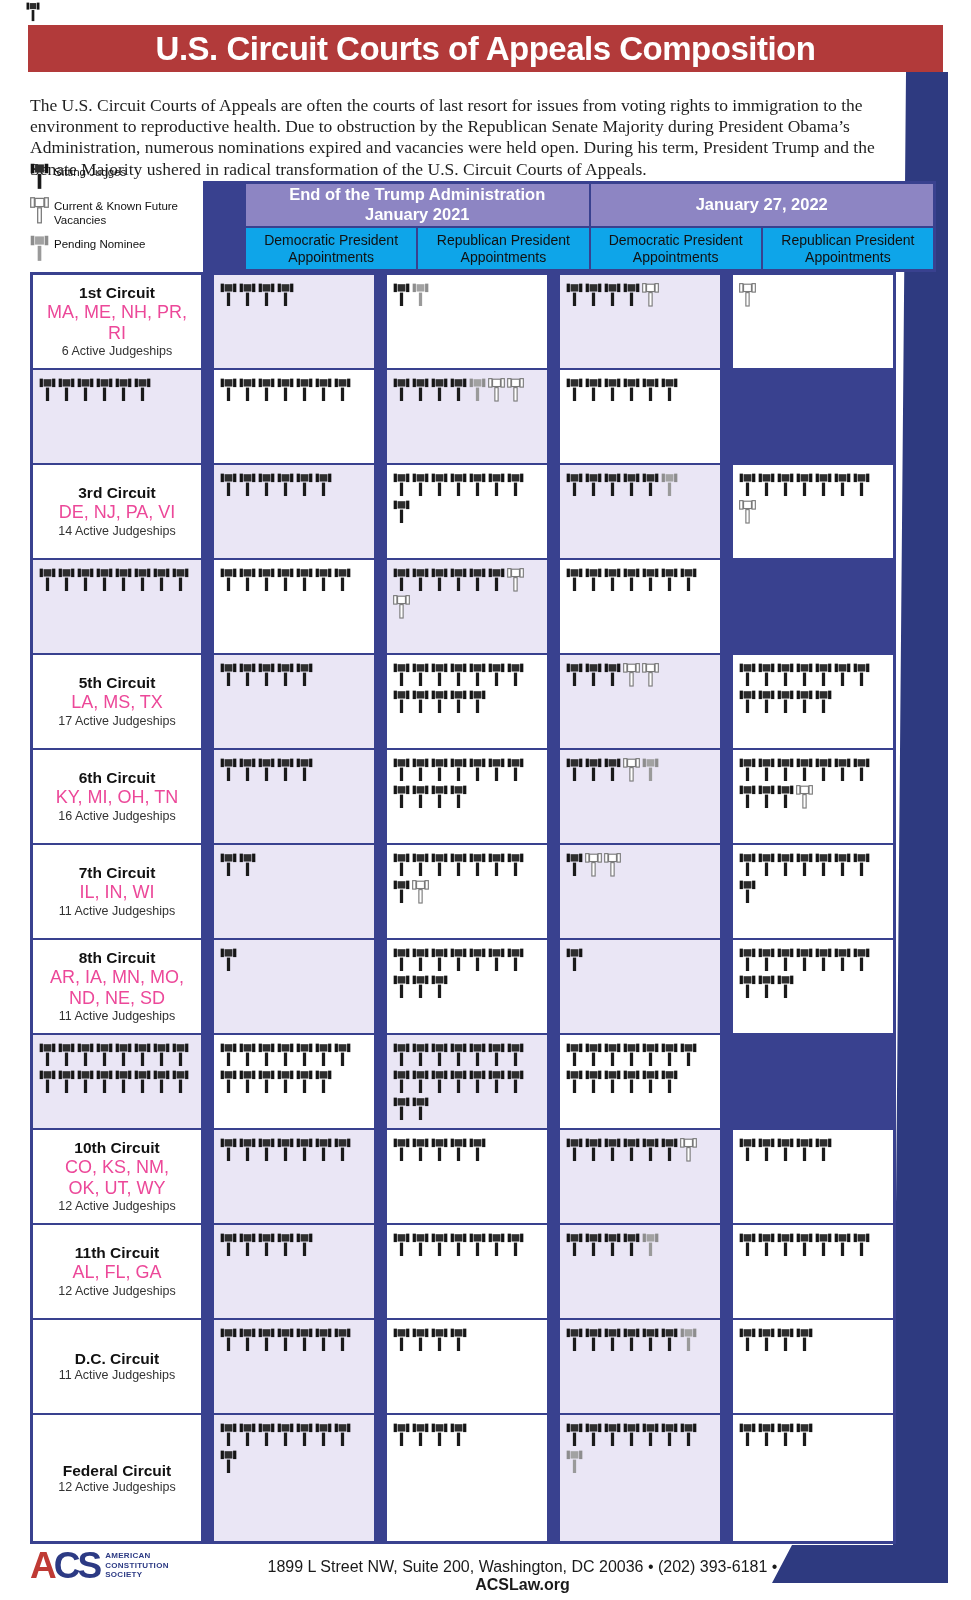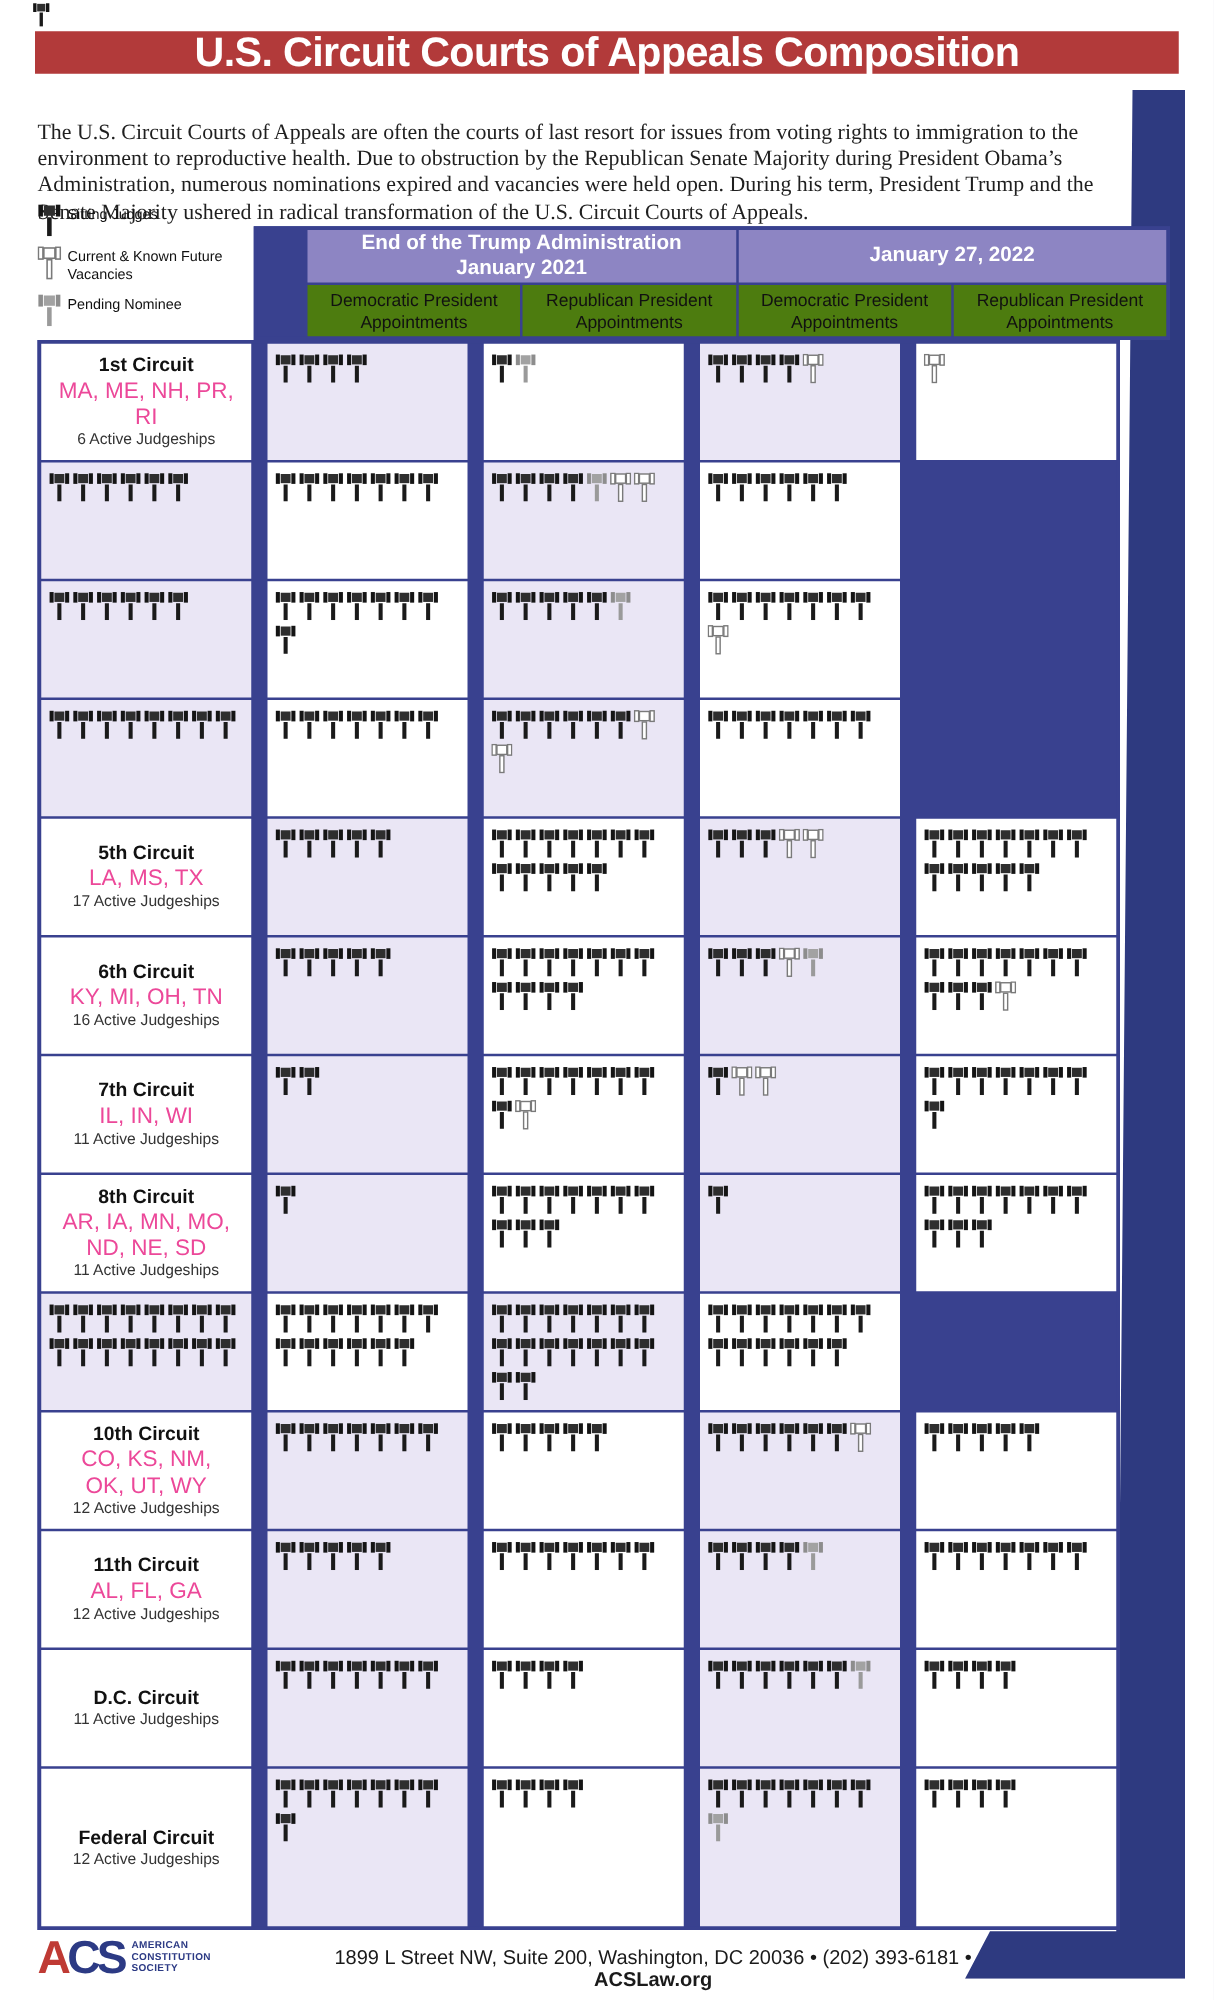--- a/index.html
+++ b/index.html
@@ -3,21 +3,21 @@
 <meta charset="utf-8">
 <style>
   html,body{margin:0;padding:0;background:#ffffff;}
   .page{position:relative;width:971px;height:1600px;background:#fff;overflow:hidden;
         font-family:"Liberation Sans",sans-serif;color:#1a1a1a;}
 
   
   .corner-artifact{position:absolute;left:26px;top:2px;}
 
   
-  .title-band{position:absolute;left:28px;top:25px;width:915px;height:34px;background:#b23a3a;
+  .title-band{position:absolute;left:28px;top:25px;width:915px;height:47px;background:#b23a3a;
               display:flex;align-items:center;justify-content:center;}
   .title-band h1{margin:0;font-size:33px;font-weight:bold;color:#ffffff;letter-spacing:-.5px;}
 
   
   .navy-band{position:absolute;left:0;top:0;width:971px;height:1600px;background:#2e3a80;
              clip-path:polygon(906px 72px,948px 72px,948px 1583px,772px 1583px,792px 1545px,893px 1545px);}
 
   
   .intro{position:absolute;left:30px;top:77px;width:852px;font-family:"Liberation Serif",serif;
          font-size:17.5px;line-height:1.22;color:#1f1f1f;}
@@ -27,21 +27,21 @@
   .legend-item{display:flex;align-items:flex-start;margin-bottom:7px;}
   .legend-item .lbl{font-size:11.5px;line-height:1.25;margin-left:5px;margin-top:2px;white-space:pre-line;color:#111;}
 
   
   .thead{position:absolute;left:203px;top:181px;width:687px;background:#39418f;border:3px solid #39418f;
          display:grid;grid-template-rows:42px 41px;gap:2px;padding-left:40px;}
   .thead .prow{display:grid;grid-template-columns:1fr 1fr;gap:2px;}
   .thead .srow{display:grid;grid-template-columns:repeat(4,1fr);gap:2px;}
   .pcell{background:#8d85c3;color:#fff;font-weight:bold;font-size:16.5px;line-height:1.2;
          display:flex;align-items:center;justify-content:center;text-align:center;white-space:pre-line;}
-  .scell{background:#4d7c0f;color:#111;font-size:14px;line-height:1.15;
+  .scell{background:#0ea5e9;color:#111;font-size:14px;line-height:1.15;
          display:flex;align-items:center;justify-content:center;text-align:center;padding:2px 8px;}
 
   
   .tbody{position:absolute;left:30px;top:272px;width:860px;background:#39418f;border:3px solid #39418f;
          display:grid;gap:2px;}
   .trow{display:grid;grid-template-columns:168px 1fr 1fr 1fr 1fr;gap:13px;height:93px;}
   .trow:last-child{height:126px;}
   .rlabel{background:#fff;display:flex;flex-direction:column;align-items:center;justify-content:center;
           text-align:center;padding:2px 4px;}
   .rlabel .cname{font-weight:bold;font-size:15.5px;color:#111;}
@@ -385,20 +385,25 @@
             </svg></span>
           <span class="gavel gv-s"><svg viewBox="0 0 24 34" width="17" height="24">
               <rect class="cap" x="0.9" y="0.9" width="4.6" height="12"></rect>
               <rect class="mid" x="6.4" y="1.7" width="11.2" height="10.4"></rect>
               <rect class="cap" x="18.5" y="0.9" width="4.6" height="12"></rect>
               <rect class="handle" x="9.7" y="13.6" width="4.6" height="19"></rect>
             </svg></span>
         </div>
       </div>
       <div class="trow">
+        <div class="rlabel">
+          <div class="cname">3rd Circuit</div>
+          <div class="cstates">DE, NJ, PA, VI</div>
+          <div class="cjudge">14 Active Judgeships</div>
+        </div>
         <div class="dcell dem">
           <span class="gavel gv-s"><svg viewBox="0 0 24 34" width="17" height="24">
               <rect class="cap" x="0.9" y="0.9" width="4.6" height="12"></rect>
               <rect class="mid" x="6.4" y="1.7" width="11.2" height="10.4"></rect>
               <rect class="cap" x="18.5" y="0.9" width="4.6" height="12"></rect>
               <rect class="handle" x="9.7" y="13.6" width="4.6" height="19"></rect>
             </svg></span>
           <span class="gavel gv-s"><svg viewBox="0 0 24 34" width="17" height="24">
               <rect class="cap" x="0.9" y="0.9" width="4.6" height="12"></rect>
               <rect class="mid" x="6.4" y="1.7" width="11.2" height="10.4"></rect>

